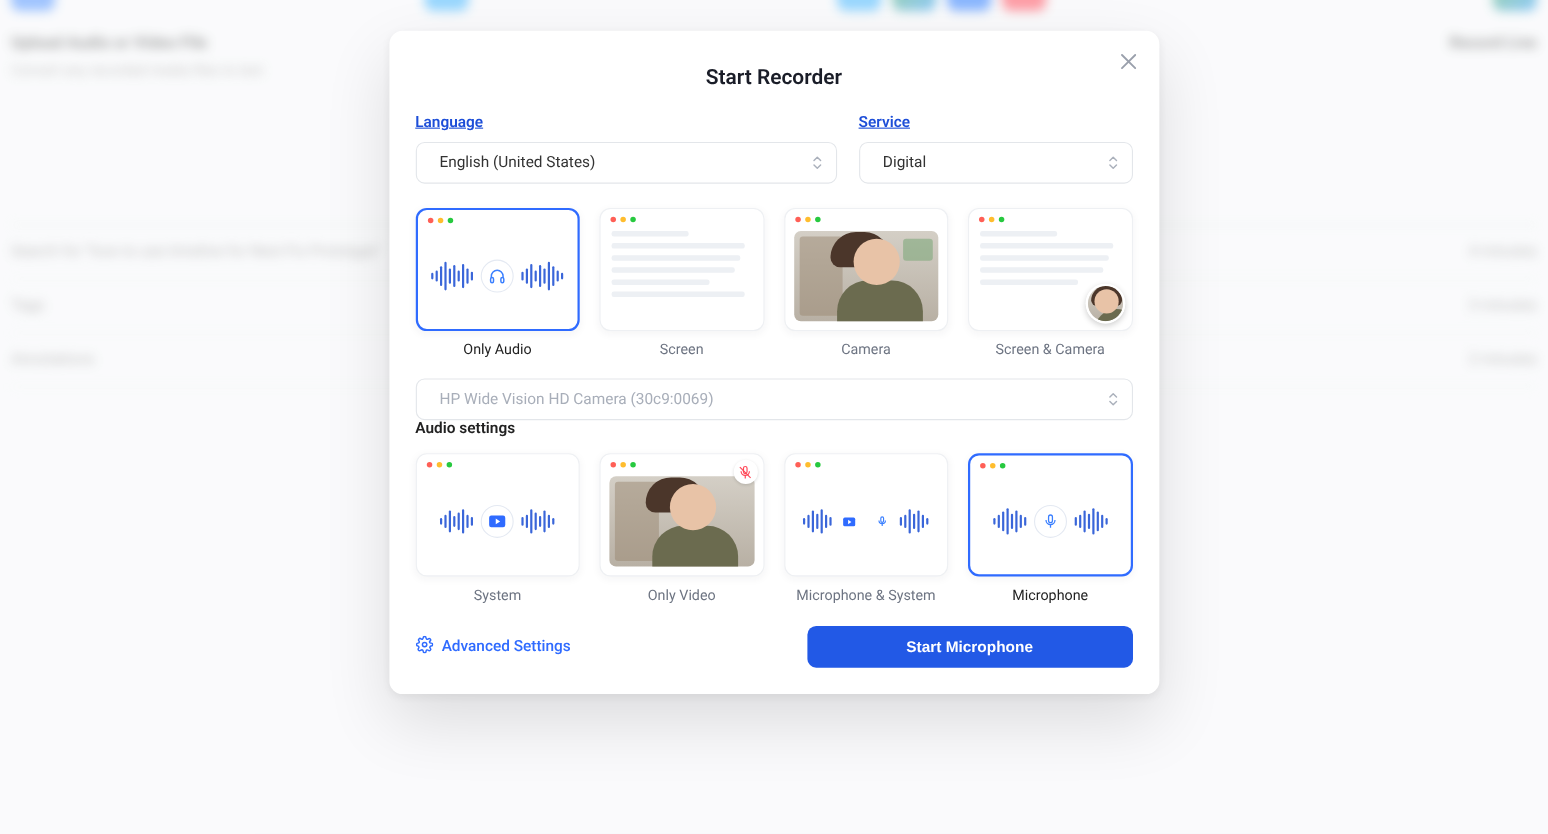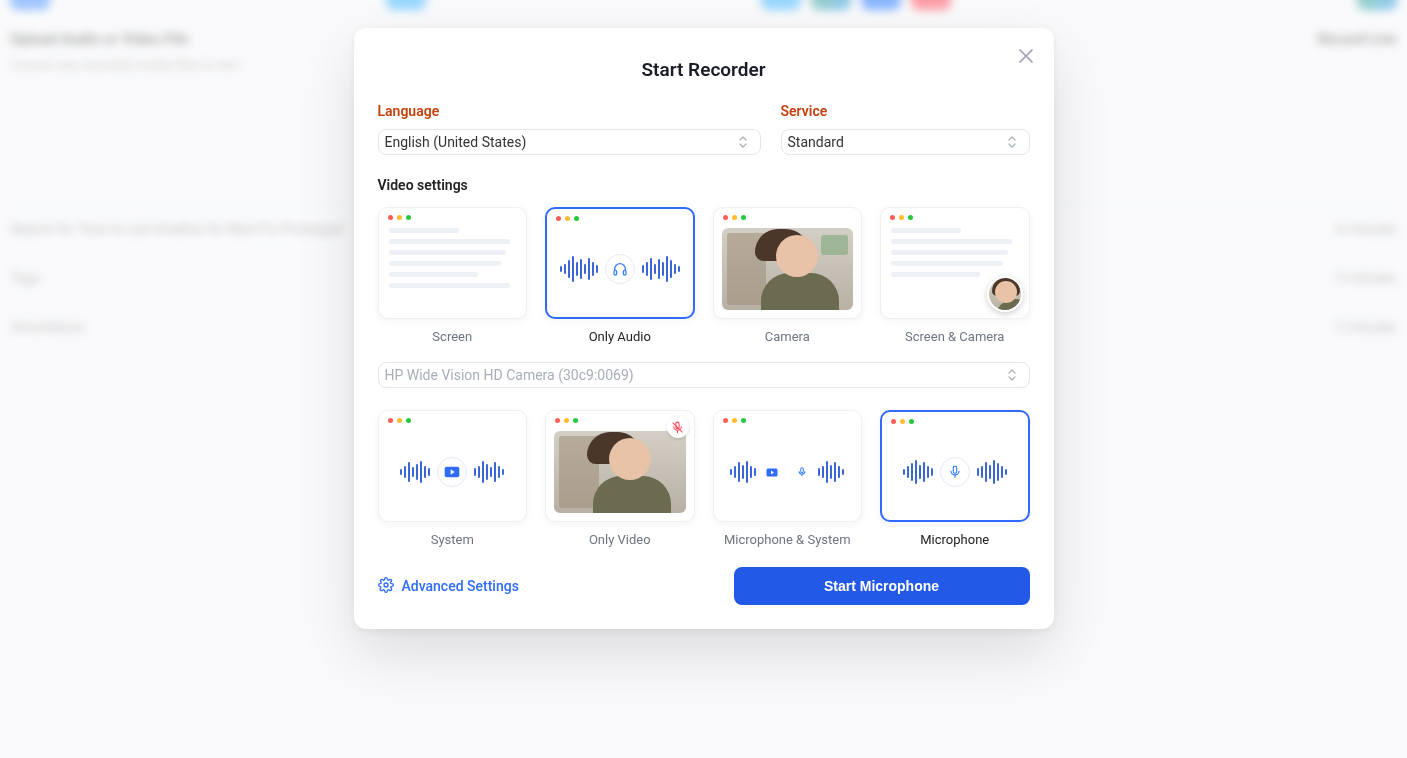--- a/index.html
+++ b/index.html
@@ -44,25 +44,25 @@
   }
   .close-btn {
     position: absolute; top: 16px; right: 16px;
     width: 24px; height: 24px;
     display: flex; align-items: center; justify-content: center;
     color: #9aa0ac; cursor: pointer; font-size:18px;
   }
   .modal-title { text-align:center; font-size:19px; font-weight:600; color:#1a1d28; margin: 10px 0 22px; }
   .row { display:flex; gap:20px; margin-bottom:22px; }
   .field { flex:1; }
-  .field-label { font-size:14px; font-weight:600; color:#c2410c; margin-bottom:10px; display:block; }
+  .field-label { font-size:14px; font-weight:600; color:#1d4ed8; margin-bottom:10px; display:block;text-decoration:underline; }
   .select {
     border:1px solid #e3e6ea; border-radius:8px;
-    height:26px; display:flex; align-items:center;
-    padding: 0 6px; font-size:14px; color:#333;
+    height:38px; display:flex; align-items:center;
+    padding: 0 21px; font-size:14px; color:#333;
     position:relative; cursor:pointer; background:#fff;
   }
   .select.disabled { color:#a8aeb9; }
   .select-caret {
     position:absolute; right:12px; top:50%; transform:translateY(-50%);
     width:10px; height:14px; color:#aab0bb;
   }
   .select-caret svg { display:block; }
   .section-label { font-size:14px; font-weight:600; color:#222; margin-bottom:14px; }
   .card-row { display:flex; gap:18px; margin-bottom:18px; }
@@ -155,32 +155,77 @@
           <span class="select-caret">
             <svg width="10" height="14" viewBox="0 0 10 14">
                 <path d="M2 5 L5 2 L8 5 M2 9 L5 12 L8 9" stroke="currentColor" stroke-width="1.3" fill="none" stroke-linecap="round" stroke-linejoin="round"></path>
               </svg>
           </span>
         </div>
       </div>
       <div class="field" style="flex:0.65">
         <div class="field-label">Service</div>
         <div class="select">
-          <span>Standard</span>
+          <span>Digital</span>
           <span class="select-caret">
             <svg width="10" height="14" viewBox="0 0 10 14">
                 <path d="M2 5 L5 2 L8 5 M2 9 L5 12 L8 9" stroke="currentColor" stroke-width="1.3" fill="none" stroke-linecap="round" stroke-linejoin="round"></path>
               </svg>
           </span>
         </div>
       </div>
     </div>
 
-    <div class="section-label">Video settings</div>
     <div class="card-row">
+
+      <div class="card-wrap">
+        <div class="card selected">
+          <div class="dots">
+              <div class="dot r"></div>
+              <div class="dot y"></div>
+              <div class="dot g"></div>
+            </div>
+          <div class="card-inner">
+            <div class="waveform">
+              <div class="wave-group">
+                <div class="bar" style="height:6px"></div>
+                  <div class="bar" style="height:10px"></div>
+                  <div class="bar" style="height:18px"></div>
+                  <div class="bar" style="height:26px"></div>
+                  <div class="bar" style="height:14px"></div>
+                  <div class="bar" style="height:20px"></div>
+                  <div class="bar" style="height:10px"></div>
+                  <div class="bar" style="height:22px"></div>
+                  <div class="bar" style="height:14px"></div>
+                  <div class="bar" style="height:8px"></div>
+              </div>
+              <div class="icon-circ">
+                <svg width="16" height="16" viewBox="0 0 24 24" fill="none" stroke="#3a7fff" stroke-width="2">
+                    <path d="M4 14v-2a8 8 0 0 1 16 0v2"></path>
+                    <rect x="3" y="14" width="4" height="7" rx="2"></rect>
+                    <rect x="17" y="14" width="4" height="7" rx="2"></rect>
+                  </svg>
+              </div>
+              <div class="wave-group">
+                <div class="bar" style="height:8px"></div>
+                  <div class="bar" style="height:14px"></div>
+                  <div class="bar" style="height:22px"></div>
+                  <div class="bar" style="height:10px"></div>
+                  <div class="bar" style="height:20px"></div>
+                  <div class="bar" style="height:14px"></div>
+                  <div class="bar" style="height:26px"></div>
+                  <div class="bar" style="height:18px"></div>
+                  <div class="bar" style="height:10px"></div>
+                  <div class="bar" style="height:6px"></div>
+              </div>
+            </div>
+          </div>
+        </div>
+        <div class="card-label">Only Audio</div>
+      </div>
 
       <div class="card-wrap">
         <div class="card">
           <div class="dots">
               <div class="dot r"></div>
               <div class="dot y"></div>
               <div class="dot g"></div>
             </div>
           <div class="doc-lines">
             <div class="doc-line" style="width:55%"></div>
@@ -188,66 +233,20 @@
             <div class="doc-line" style="width:92%"></div>
             <div class="doc-line" style="width:88%"></div>
             <div class="doc-line" style="width:70%"></div>
             <div class="doc-line" style="width:95%"></div>
           </div>
         </div>
         <div class="card-label">Screen</div>
       </div>
 
       <div class="card-wrap">
-        <div class="card selected">
-          <div class="dots">
-              <div class="dot r"></div>
-              <div class="dot y"></div>
-              <div class="dot g"></div>
-            </div>
-          <div class="card-inner">
-            <div class="waveform">
-              <div class="wave-group">
-                <div class="bar" style="height:6px"></div>
-                  <div class="bar" style="height:10px"></div>
-                  <div class="bar" style="height:18px"></div>
-                  <div class="bar" style="height:26px"></div>
-                  <div class="bar" style="height:14px"></div>
-                  <div class="bar" style="height:20px"></div>
-                  <div class="bar" style="height:10px"></div>
-                  <div class="bar" style="height:22px"></div>
-                  <div class="bar" style="height:14px"></div>
-                  <div class="bar" style="height:8px"></div>
-              </div>
-              <div class="icon-circ">
-                <svg width="16" height="16" viewBox="0 0 24 24" fill="none" stroke="#3a7fff" stroke-width="2">
-                    <path d="M4 14v-2a8 8 0 0 1 16 0v2"></path>
-                    <rect x="3" y="14" width="4" height="7" rx="2"></rect>
-                    <rect x="17" y="14" width="4" height="7" rx="2"></rect>
-                  </svg>
-              </div>
-              <div class="wave-group">
-                <div class="bar" style="height:8px"></div>
-                  <div class="bar" style="height:14px"></div>
-                  <div class="bar" style="height:22px"></div>
-                  <div class="bar" style="height:10px"></div>
-                  <div class="bar" style="height:20px"></div>
-                  <div class="bar" style="height:14px"></div>
-                  <div class="bar" style="height:26px"></div>
-                  <div class="bar" style="height:18px"></div>
-                  <div class="bar" style="height:10px"></div>
-                  <div class="bar" style="height:6px"></div>
-              </div>
-            </div>
-          </div>
-        </div>
-        <div class="card-label">Only Audio</div>
-      </div>
-
-      <div class="card-wrap">
         <div class="card">
           <div class="dots">
               <div class="dot r"></div>
               <div class="dot y"></div>
               <div class="dot g"></div>
             </div>
           <div class="camera-img">
             <div style="position:absolute;left:4%;top:6%;width:30%;height:88%;background:#9a8871;border-radius:3px;opacity:.5"></div>
             <div style="position:absolute;right:4%;top:8%;width:20%;height:25%;background:#7fa87c;border-radius:3px;opacity:.6"></div>
             <div class="person">
@@ -281,29 +280,30 @@
                   <div class="head" style="width:22px;height:22px"></div>
                   <div class="body" style="width:40px;height:24px"></div>
                 </div>
             </div>
           </div>
         </div>
         <div class="card-label">Screen &amp; Camera</div>
       </div>
     </div>
 
-    <div class="select disabled" style="margin-bottom:22px">
+    <div class="select disabled" style="">
       <span>HP Wide Vision HD Camera (30c9:0069)</span>
       <span class="select-caret">
         <svg width="10" height="14" viewBox="0 0 10 14">
             <path d="M2 5 L5 2 L8 5 M2 9 L5 12 L8 9" stroke="currentColor" stroke-width="1.3" fill="none" stroke-linecap="round" stroke-linejoin="round"></path>
           </svg>
       </span>
     </div>
 
+    <div class="section-label">Audio settings</div>
     <div class="card-row">
 
       <div class="card-wrap">
         <div class="card">
           <div class="dots">
               <div class="dot r"></div>
               <div class="dot y"></div>
               <div class="dot g"></div>
             </div>
           <div class="card-inner">

